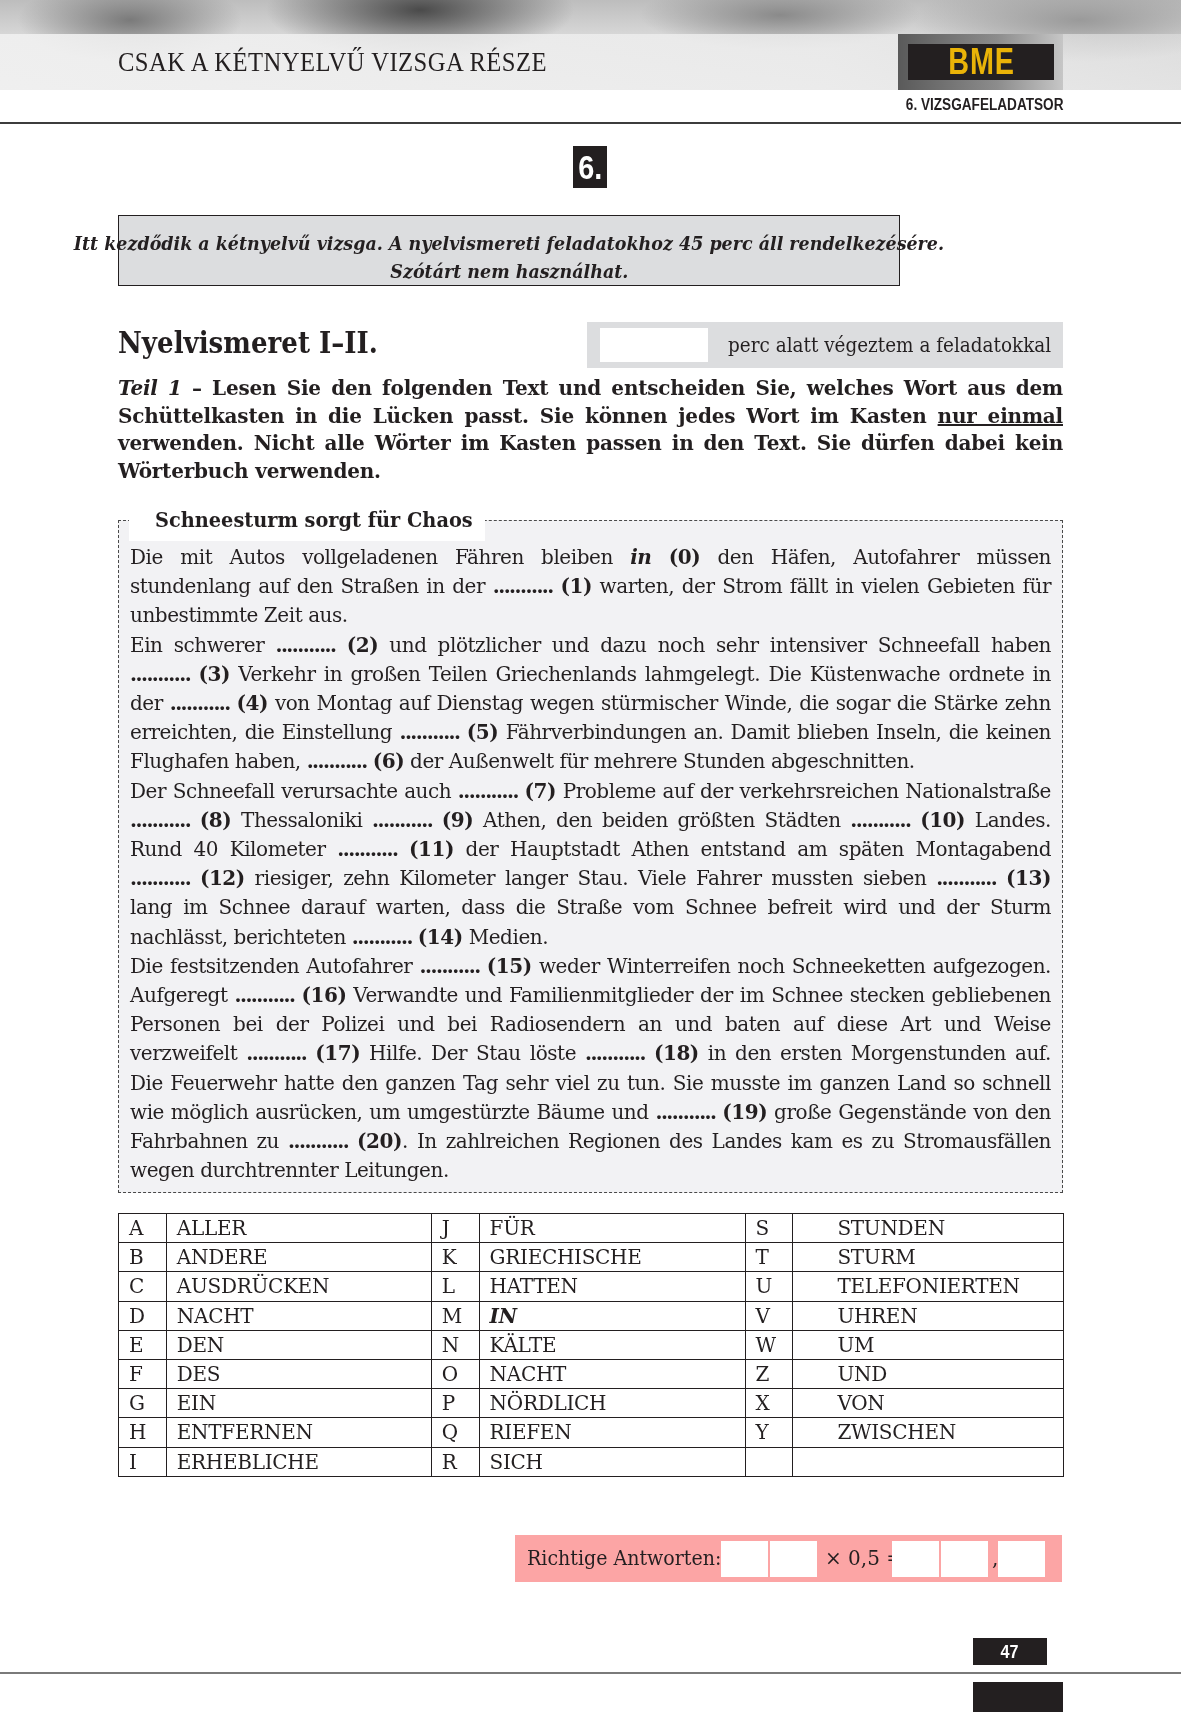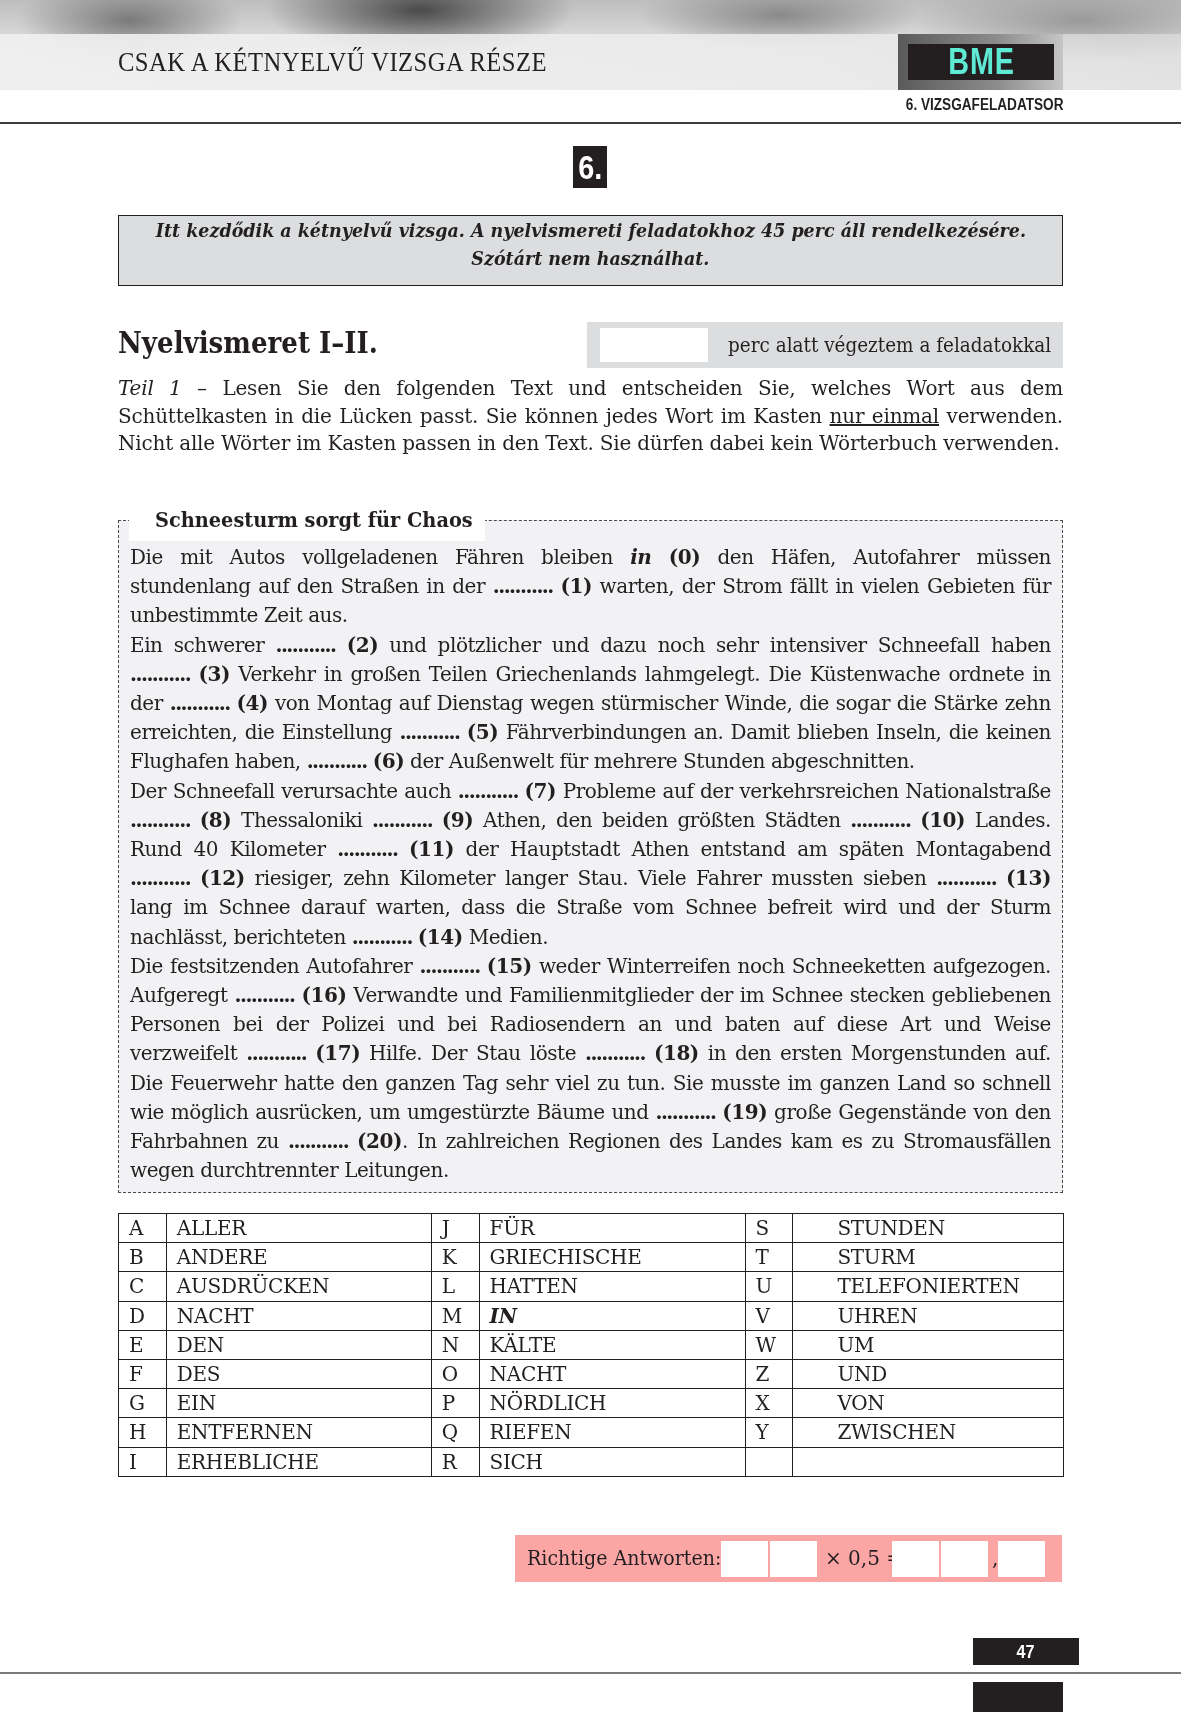--- a/index.html
+++ b/index.html
@@ -24,21 +24,21 @@
     position: absolute; left: 118px; top: 46px;
     font-family: "Liberation Serif", serif; font-size: 28px; letter-spacing: 0.5px;
     color: #231f20; transform: scaleX(0.88); transform-origin: left center; white-space: nowrap;
   }
   .bme-frame {
     position: absolute; left: 898px; top: 34px; width: 165px; height: 56px;
     background: linear-gradient(90deg, #5a5a5a 0%, #8c8c8c 60%, #c6c6c6 100%);
   }
   .bme-badge {
     position: absolute; left: 908px; top: 44px; width: 146px; height: 36px;
-    background: #231f20; color: #5eead4;
+    background: #231f20; color: #eab308;
     font-family: "Liberation Sans", sans-serif; font-weight: bold; font-size: 36px;
     display: flex; align-items: center; justify-content: center; letter-spacing: 1px;
   }
   .bme-badge span { display: inline-block; transform: scaleX(0.8); }
   .hdr-series {
     position: absolute; right: 118px; top: 96px;
     font-family: "Liberation Sans", sans-serif; font-weight: bold; font-size: 16px; color: #231f20;
     transform: scaleX(0.85); transform-origin: right center; white-space: nowrap;
   }
   .hdr-rule { position: absolute; left: 0; top: 122px; width: 1181px; height: 2px; background: #3c3c3c; }
@@ -47,23 +47,23 @@
   .set-no {
     position: absolute; left: 573px; top: 146px; width: 34px; height: 42px;
     background: #231f20; color: #fff;
     font-family: "Liberation Sans", sans-serif; font-weight: bold; font-size: 34px;
     display: flex; align-items: center; justify-content: center;
   }
   .set-no span { display: inline-block; transform: scaleX(0.85); }
 
   
   .notice {
-    position: absolute; left: 118px; top: 215px; width: 945px; height: 71px;
+    position: absolute; left: 118px; top: 215px; width: 782px; height: 71px;
     background: #dcdddf; border: 1px solid #231f20;
-    display: flex; flex-direction: column; align-items: center; justify-content: flex-start;
+    display: flex; flex-direction: column; align-items: center; justify-content: flex-end;
     font-style: italic; font-weight: bold; font-size: 19px; line-height: 28px; text-align: center;
   }
   .notice div { transform: scaleX(0.92); white-space: nowrap; }
 
   
   .sec-title {
     position: absolute; left: 118px; top: 326px; font-weight: bold; font-size: 29px;
     transform: scaleX(0.9); transform-origin: left center; white-space: nowrap;
   }
   .time-box {
@@ -73,21 +73,21 @@
     position: absolute; left: 13px; top: 6px; width: 108px; height: 34px; background: #ffffff; border: none;
   }
   .time-label {
     position: absolute; right: 12px; top: 11px; font-size: 20px; white-space: nowrap;
     transform: scaleX(0.92); transform-origin: right center;
   }
 
   
   .instr {
     position: absolute; left: 118px; top: 375px; width: 945px;
-    font-weight: normal; font-size: 20px; line-height: 27.5px; text-align: justify; text-align-last: left;
+    font-weight: bold; font-size: 20px; line-height: 27.5px; text-align: justify; text-align-last: left;
     letter-spacing: -0.2px;
   }
   .instr .it { font-style: italic; }
   .instr .ul { text-decoration: underline; }
 
   
   .passage {
     position: absolute; left: 118px; top: 520px; width: 945px; height: 673px;
     background: #f2f2f4; border: 1.5px dashed #4a4a4a;
   }
@@ -124,21 +124,21 @@
   
   .score {
     position: absolute; left: 515px; top: 1511px; width: 547px; height: 47px; background: #fca5a5; margin-top: 24px;
   }
   .score-label { position: absolute; left: 12px; top: 11px; font-size: 20px; white-space: nowrap; transform: scaleX(0.95); transform-origin: left center; }
   .cell { position: absolute; top: 6px; width: 47px; height: 36px; background: #ffffff; border: none; }
   .score-op { position: absolute; top: 11px; font-size: 20px; white-space: nowrap; }
 
   
   .pg-no {
-    position: absolute; left: 973px; top: 1638px; width: 106px; height: 27px; background: #231f20; color: #fff;
+    position: absolute; left: 973px; top: 1638px; width: 74px; height: 27px; background: #231f20; color: #fff;
     font-family: "Liberation Sans", sans-serif; font-weight: bold; font-size: 19px;
     display: flex; align-items: center; justify-content: center;
   }
   .pg-no span { display: inline-block; transform: scaleX(0.85); }
   .foot-rule { position: absolute; left: 0; top: 1672px; width: 1181px; height: 2px; background: #7a7a7a; }
   .foot-block { position: absolute; left: 973px; top: 1682px; width: 90px; height: 30px; background: #231f20; }
 </style>
 </head>
 <body>
 

